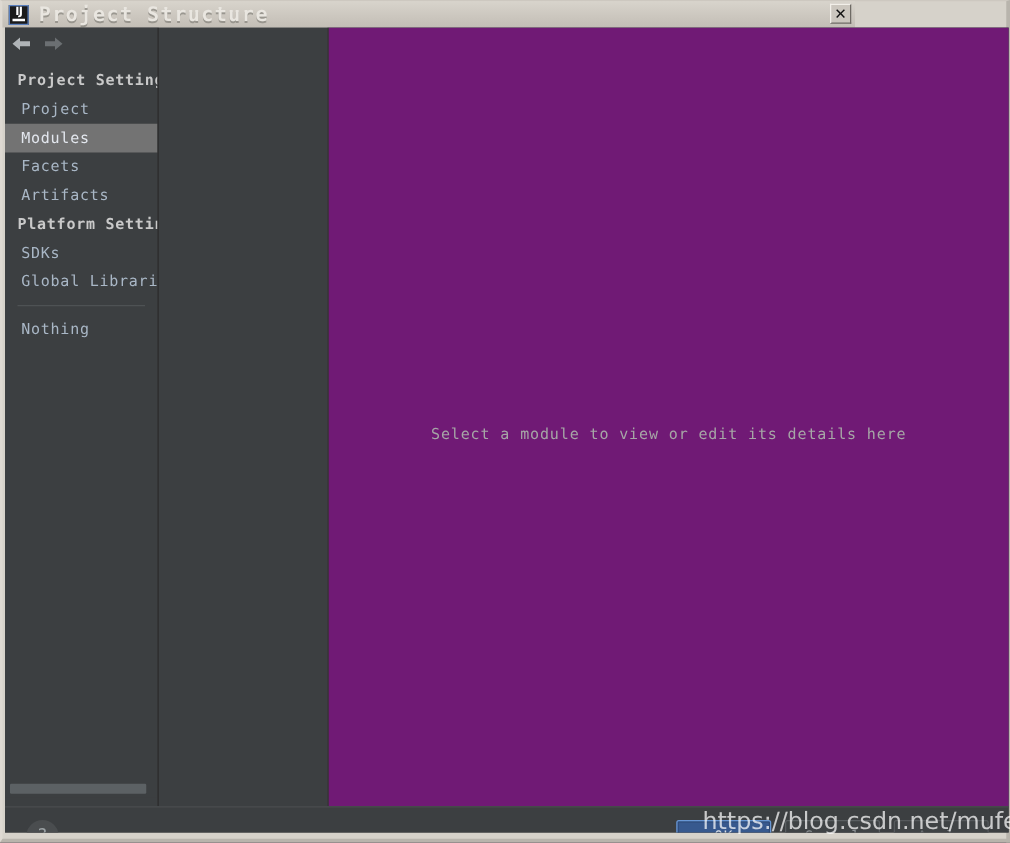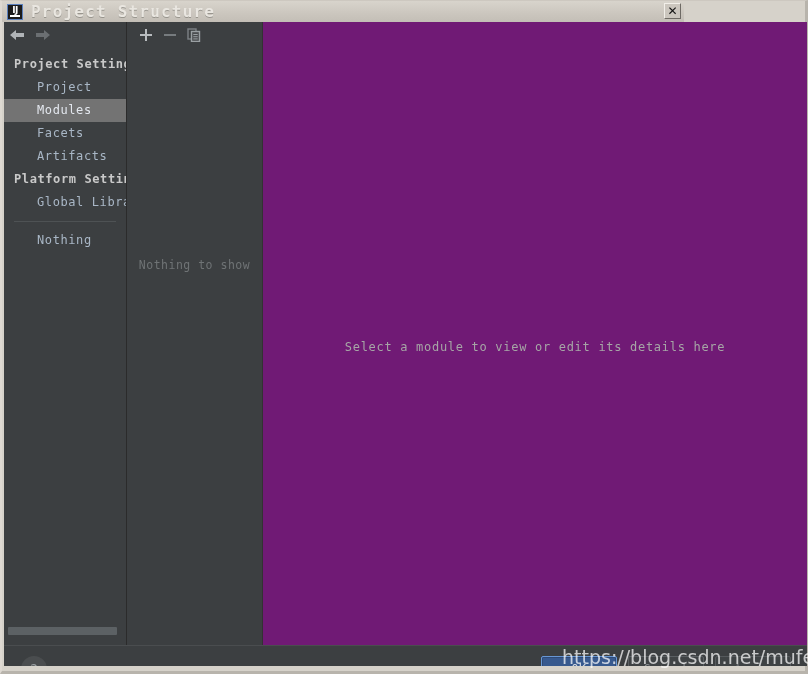--- a/index.html
+++ b/index.html
@@ -147,21 +147,21 @@
     cursor: pointer;
     letter-spacing: 0.6px;
   }
   .side-item.group {
     color: #c9c9c9;
     font-weight: bold;
     padding-left: 10px;
     cursor: default;
   }
   .side-item.child {
-    padding-left: 33px;
+    padding-left: 13px;
   }
   .side-item.selected {
     background: #737373;
     color: #e3e7ee;
   }
   #sidebar-sep {
     margin: 7px 10px 7px 10px;
     height: 1px;
     background: #4e5254;
   }
@@ -340,55 +340,32 @@
         </div>
       </div>
 
       <div id="sidebar-list">
         <div class="side-item group">Project Settings</div>
         <div class="side-item child">Project</div>
         <div class="side-item child selected">Modules</div>
         <div class="side-item child">Facets</div>
         <div class="side-item child">Artifacts</div>
         <div class="side-item group">Platform Settings</div>
+        <div class="side-item child">SDKs</div>
         <div class="side-item child">Global Libraries</div>
         <div id="sidebar-sep"></div>
         <div class="side-item child">Nothing</div>
       </div>
 
       <div id="sidebar-scrollbar">
         <div id="sidebar-scroll-thumb"></div>
       </div>
     </div>
     <div id="sidebar-divider"></div>
 
-    <div id="middle-panel">
-      <div id="middle-toolbar">
-        <div class="tool-btn">
-          <svg width="14" height="14" viewBox="0 0 14 14">
-            <path d="M6 1 H8 V6 H13 V8 H8 V13 H6 V8 H1 V6 H6 Z" fill="#b8bcbf"></path>
-          </svg>
-        </div>
-        <div class="tool-btn">
-          <svg width="14" height="14" viewBox="0 0 14 14">
-            <rect x="1" y="6" width="12" height="2" fill="#767b7e"></rect>
-          </svg>
-        </div>
-        <div class="tool-btn">
-          <svg width="14" height="14" viewBox="0 0 14 14">
-            <rect x="1" y="1" width="8" height="10" fill="none" stroke="#7d8285" stroke-width="1.4"></rect>
-            <rect x="4.5" y="3.5" width="8" height="10" fill="#4a4d4f" stroke="#9aa0a3" stroke-width="1.4"></rect>
-            <rect x="6.3" y="6" width="4.4" height="1" fill="#9aa0a3"></rect>
-            <rect x="6.3" y="8.2" width="4.4" height="1" fill="#9aa0a3"></rect>
-            <rect x="6.3" y="10.4" width="4.4" height="1" fill="#9aa0a3"></rect>
-          </svg>
-        </div>
-      </div>
-      <div id="middle-empty">Nothing to show</div>
-    </div>
     <div id="middle-divider"></div>
 
     <div id="right-panel">
       <div id="right-empty">Select a module to view or edit its details here</div>
     </div>
 
     <div id="bottom-bar">
       <div id="help-button">?</div>
       <div id="button-row">
         <div class="dlg-button primary">OK</div>

